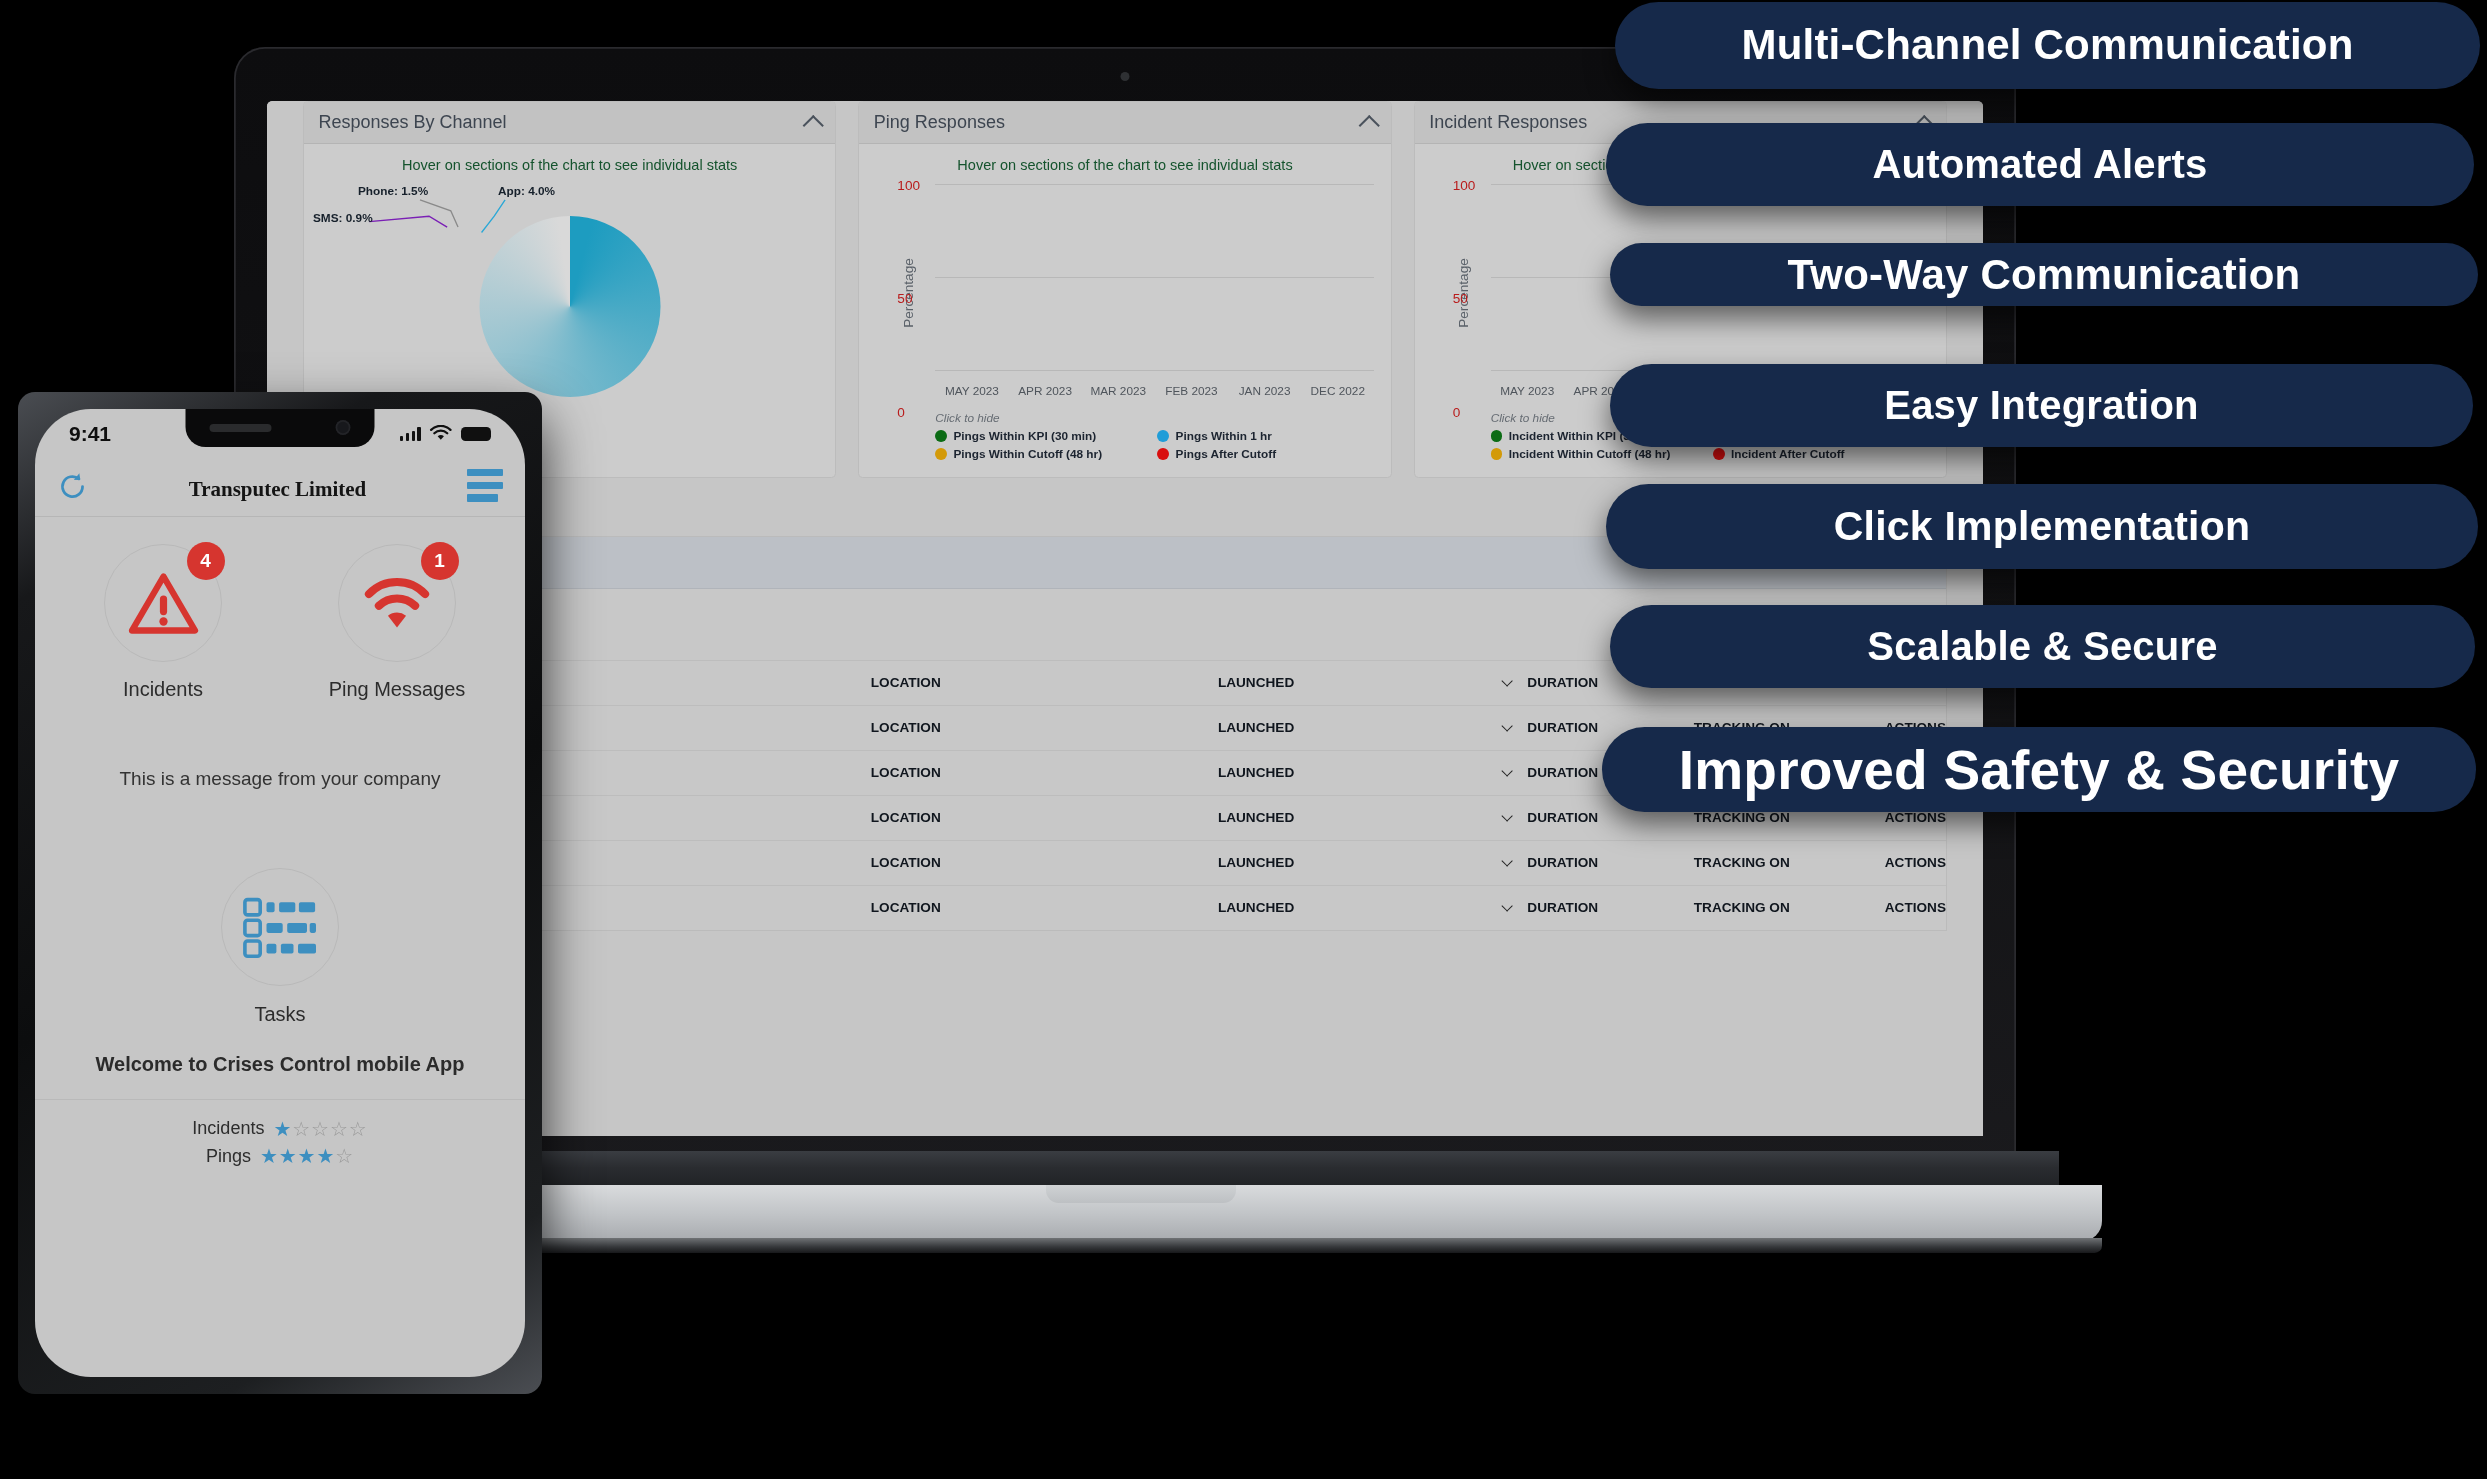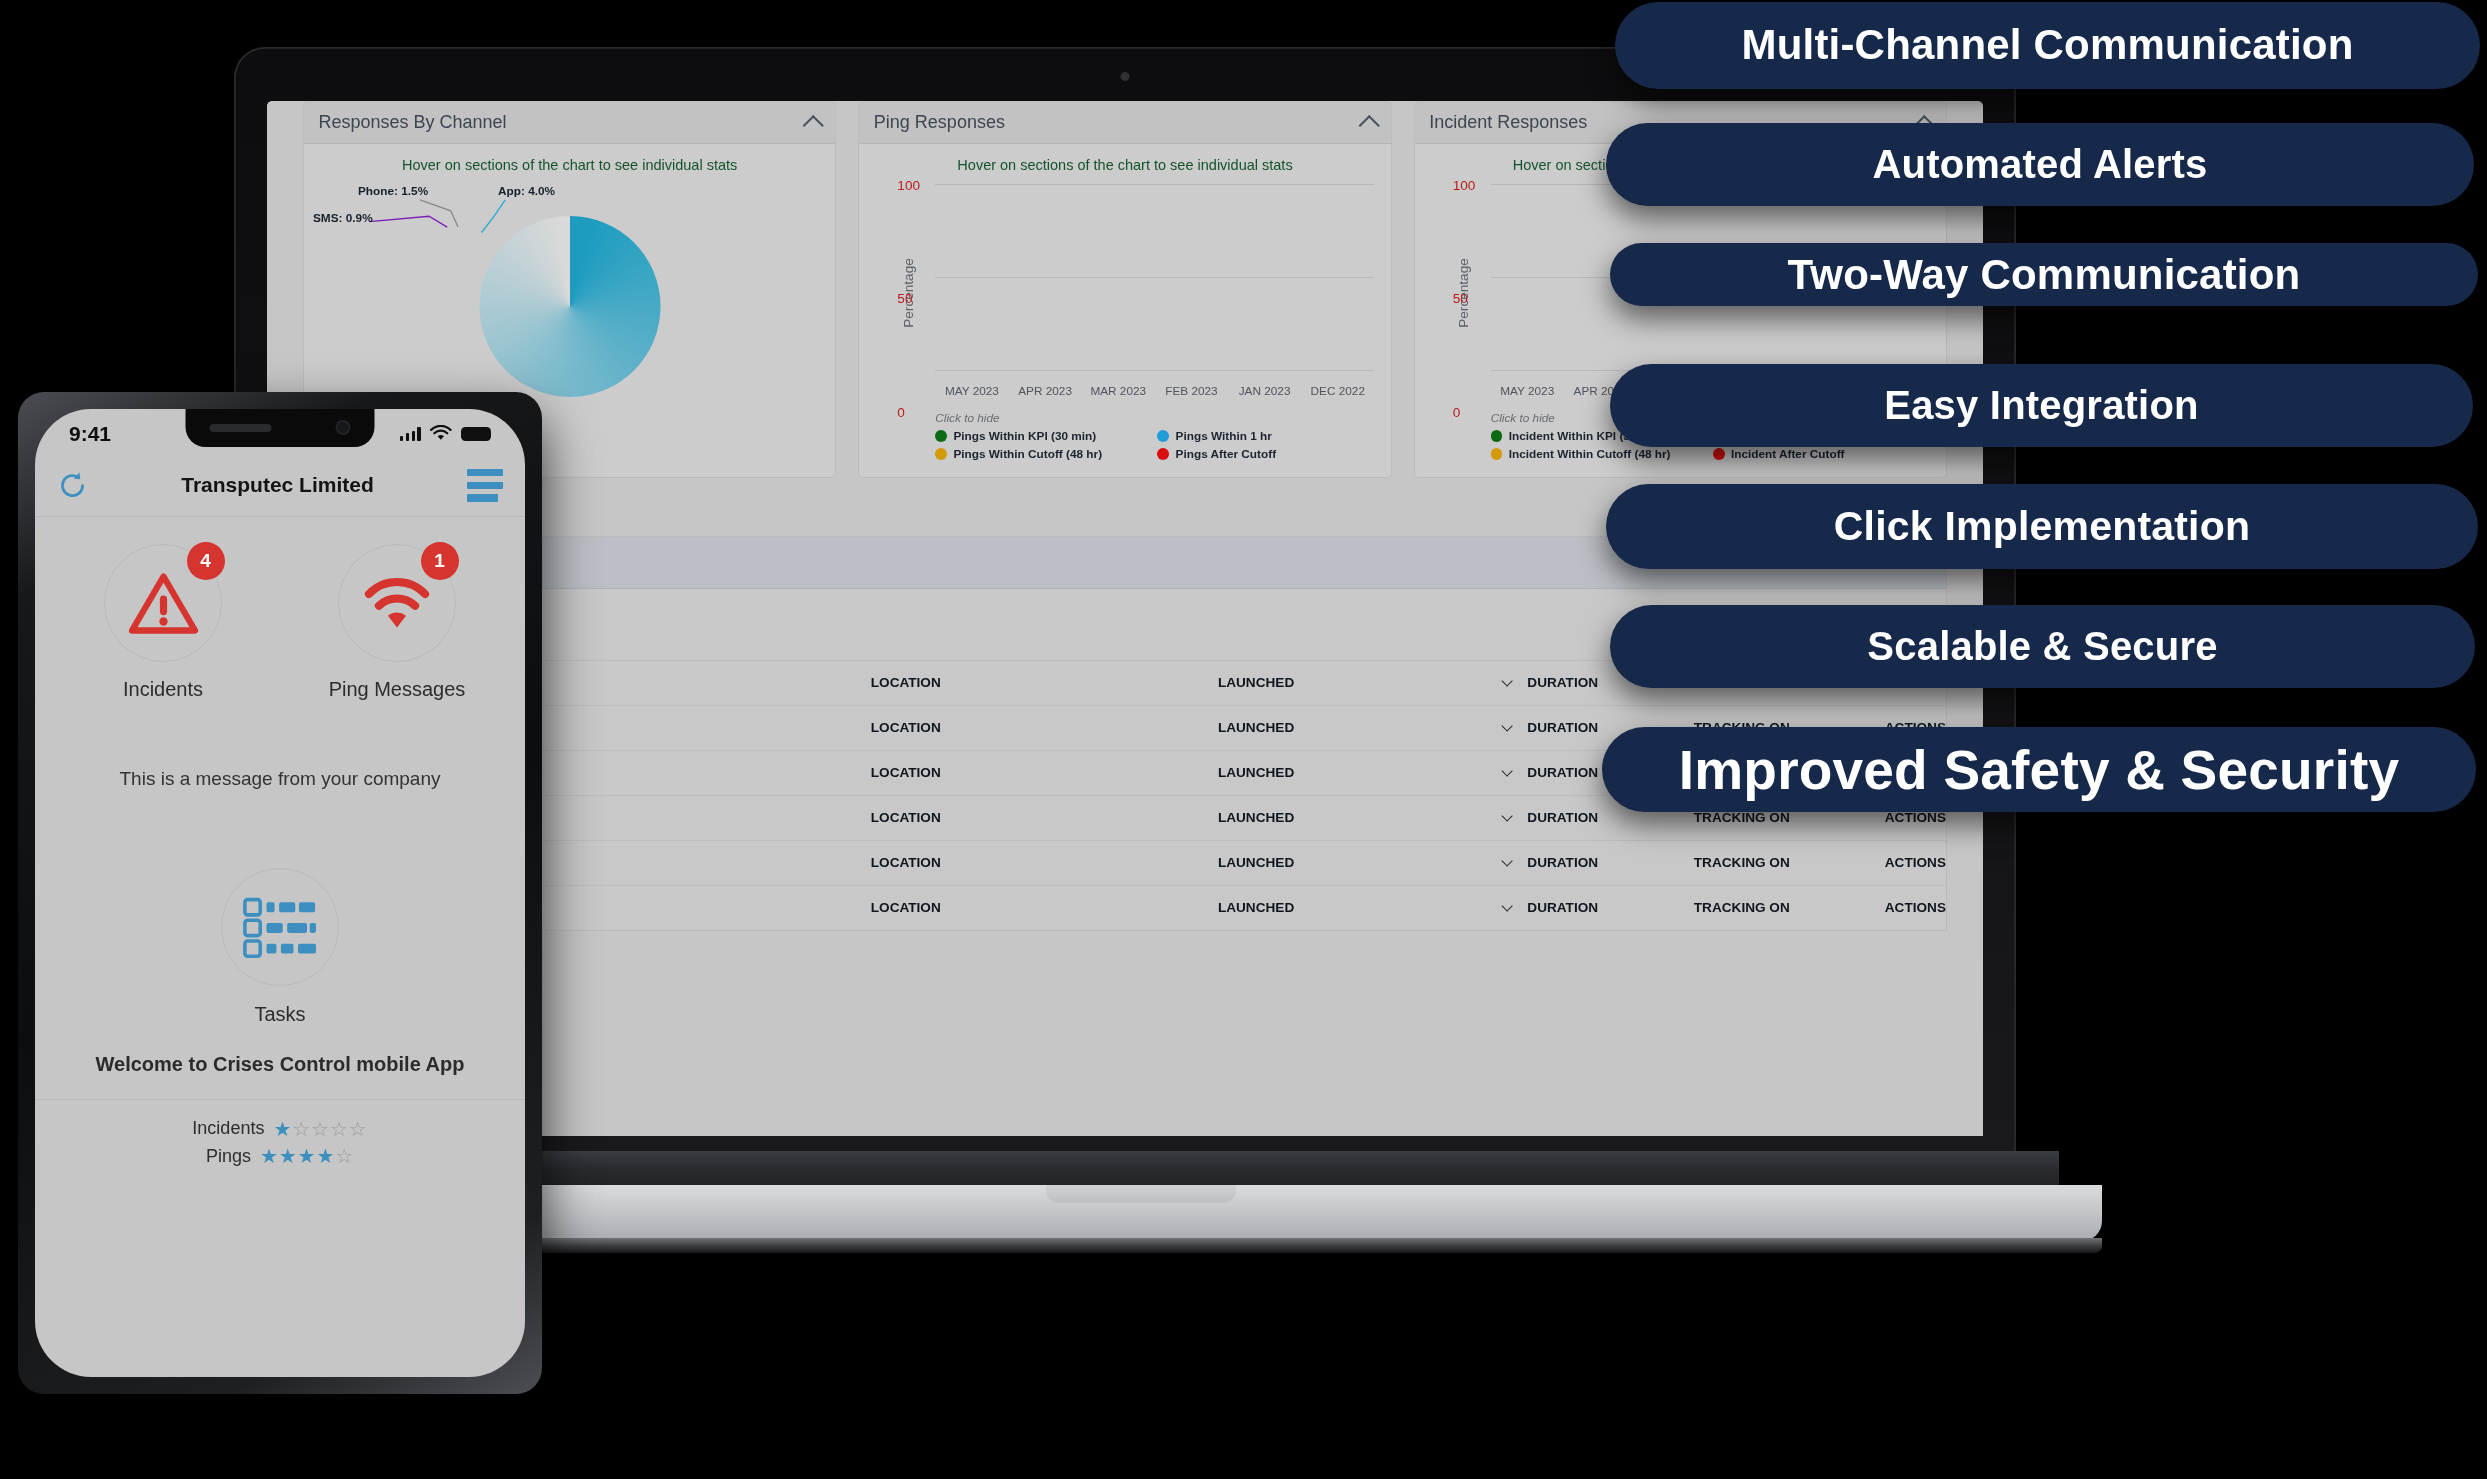--- a/index.html
+++ b/index.html
@@ -118,37 +118,37 @@
   .pagesel .cv { width:8.2px; height:8.2px; border-right:1.8px solid #40474f; border-bottom:1.8px solid #40474f; transform:rotate(45deg); margin-bottom:3.6px;}
   .tbl { width:100%; border-collapse:collapse; }
   .tbl th, .tbl td { text-align:left; font-size:13.6px; color:#10161e; font-weight:bold; padding:14.5px 0; }
   .tbl tr { border-top:0.9px solid #bdbdbd; }
   .c1{ width:36%; padding-left:22px !important;} .c2{width:22%;} .c3{width:18%;} .c4{width:12%;} .c5{width:12%;}
   .hdr-cv { display:inline-block; width:8.2px; height:8.2px; border-right:1.8px solid #222; border-bottom:1.8px solid #222; transform:rotate(45deg); margin:0 16.3px 2.7px 0; }
 
   
   #phone { position:absolute; left:18px; top:392px; width:524px; height:1002px; z-index:40; }
   .ph-body {
-    position:absolute; inset:0; border-radius:26px;
+    position:absolute; inset:0; border-radius:17px;
     background:linear-gradient(150deg,#4a4d52 0%,#17181a 16%,#0c0d0e 50%,#1d1f21 86%,#4b4e53 100%);
     box-shadow:0 25px 54px rgba(0,0,0,.75);
   }
   .ph-screen { position:absolute; left:17px; top:17px; right:17px; bottom:17px; border-radius:56px; background:#c6c6c6; overflow:hidden; }
   .ph-notch { position:absolute; left:50%; top:0; transform:translateX(-50%); width:189px; height:38px; background:#0a0a0b; border-radius:0 0 20px 20px; z-index:3;}
   .ph-notch .spk { position:absolute; left:23.6px; top:14.5px; width:62px; height:8.2px; border-radius:4.5px; background:#2a2b2d;}
   .ph-notch .cam { position:absolute; right:23.6px; top:11px; width:15.4px; height:15.4px; border-radius:50%; background:#17181c; box-shadow:0 0 0 1.8px #232428 inset;}
   .ph-status { position:relative; height:49px; display:flex; justify-content:space-between; align-items:flex-start; padding:12.7px 34px 0; z-index:4;}
   .ph-time { font-size:21px; font-weight:600; color:#0e0e0e; }
   .ph-ind { display:flex; align-items:center; gap:8.2px; margin-top:3.6px;}
   .sig { display:flex; align-items:flex-end; gap:2.3px; height:13.6px;}
   .sig i { width:3.6px; background:#101010; border-radius:0.9px; display:block;}
   .sig i:nth-child(1){height:4.5px;} .sig i:nth-child(2){height:7.3px;} .sig i:nth-child(3){height:10px;} .sig i:nth-child(4){height:13.6px;}
   .batt { width:30px; height:14.5px; border-radius:4.5px; background:#101010; }
 
-  .ph-appbar { display:flex; align-items:center; justify-content:space-between; padding:11px 22px 14.5px; border-bottom:0.9px solid #b6b6b6;}
+  .ph-appbar { display:flex; align-items:flex-end; justify-content:space-between; padding:11px 22px 14.5px; border-bottom:0.9px solid #b6b6b6;font-family:Liberation Serif, serif;}
   .refresh { width:31px; height:31px; position:relative; }
   .refresh svg { display:block; }
   .ph-title { font-size:21px; font-weight:bold; color:#141414; }
   .burger { display:flex; flex-direction:column; gap:5.4px; }
   .burger i { display:block; width:36px; height:7.3px; background:#3d8fc0; border-radius:0.9px; }
   .burger i:nth-child(3){ width:31px; }
 
   .tiles { display:flex; justify-content:space-around; padding:27px 11px 0; }
   .tile { width:170px; text-align:center; }
   .tile-circ { position:relative; width:118px; height:118px; margin:0 auto; border-radius:50%; border:0.9px solid #b9b9b9; display:flex; align-items:center; justify-content:center; }

